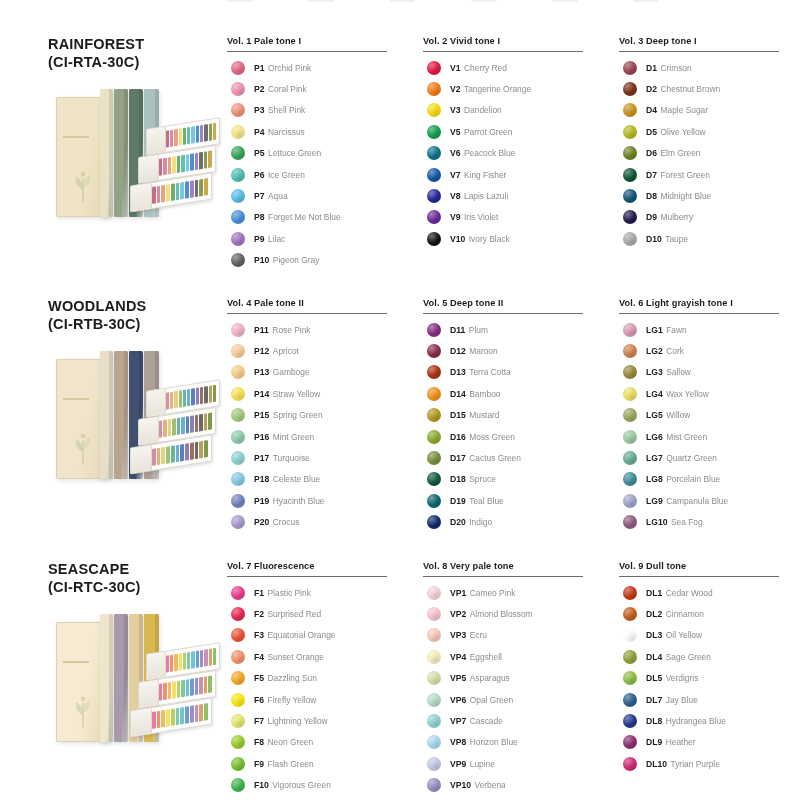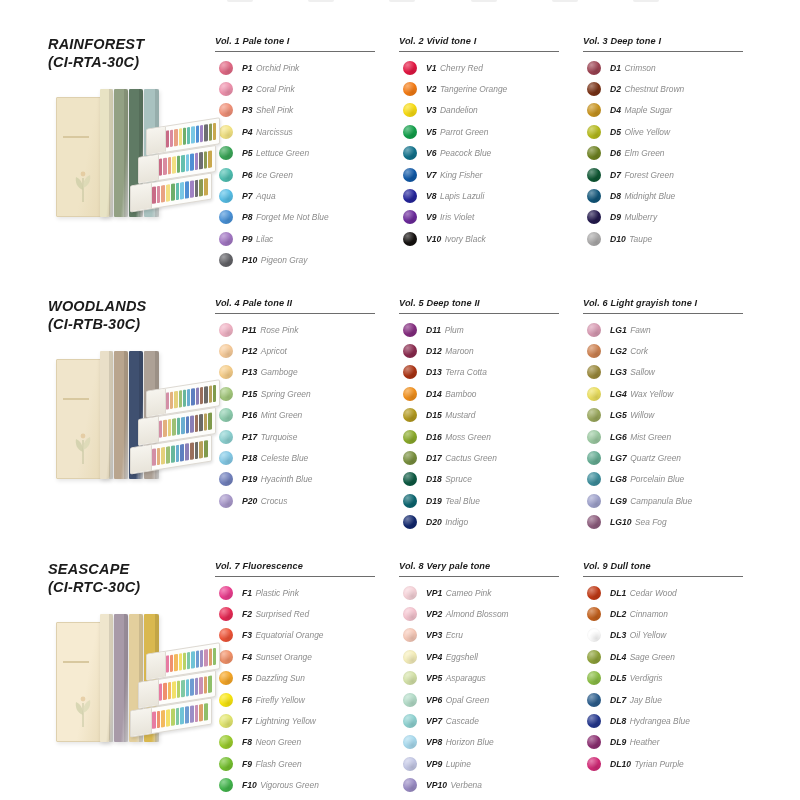--- a/index.html
+++ b/index.html
@@ -7,21 +7,20 @@
     margin: 0; padding: 0;
     width: 800px; height: 800px;
     background: #ffffff;
     font-family: "Liberation Sans", sans-serif;
     overflow: hidden;
   }
   #page {
     position: relative;
     width: 712px; height: 800px;
     background: #ffffff;
-    font-style: italic;
   }
 
   
   .top-clip {
     position: absolute;
     top: 0; left: 215px; right: 10px;
     height: 8px;
     display: flex;
     gap: 0;
     opacity: 0.22;
@@ -140,20 +139,21 @@
   
   .cols {
     flex: 1 1 auto;
     display: flex;
     gap: 0;
     padding-top: 12px;
   }
   .col {
     width: 184px;
     flex: 0 0 184px;
+    margin-left: 12px;
   }
   .col-head {
     font-size: 9.2px;
     font-weight: bold;
     color: #1d1d1d;
     letter-spacing: 0.1px;
     padding-bottom: 5px;
     border-bottom: 1.4px solid #6d6d6d;
     width: 160px;
     margin-bottom: 5px;
@@ -522,20 +522,25 @@
             <span class="dot" style="background-color: rgb(249, 205, 155);"></span>
             <span class="code">P12</span>
             <span class="cname">Apricot</span>
           </div>
           <div class="swatch-row">
             <span class="dot" style="background-color: rgb(248, 207, 138);"></span>
             <span class="code">P13</span>
             <span class="cname">Gamboge</span>
           </div>
           <div class="swatch-row">
+            <span class="dot" style="background-color: rgb(248, 226, 85);"></span>
+            <span class="code">P14</span>
+            <span class="cname">Straw Yellow</span>
+          </div>
+          <div class="swatch-row">
             <span class="dot" style="background-color: rgb(166, 203, 126);"></span>
             <span class="code">P15</span>
             <span class="cname">Spring Green</span>
           </div>
           <div class="swatch-row">
             <span class="dot" style="background-color: rgb(143, 207, 176);"></span>
             <span class="code">P16</span>
             <span class="cname">Mint Green</span>
           </div>
           <div class="swatch-row">

